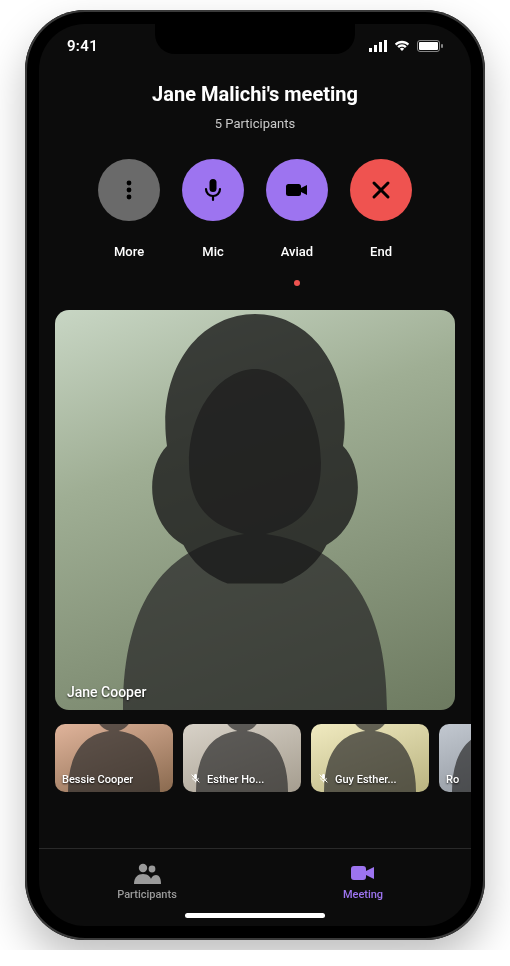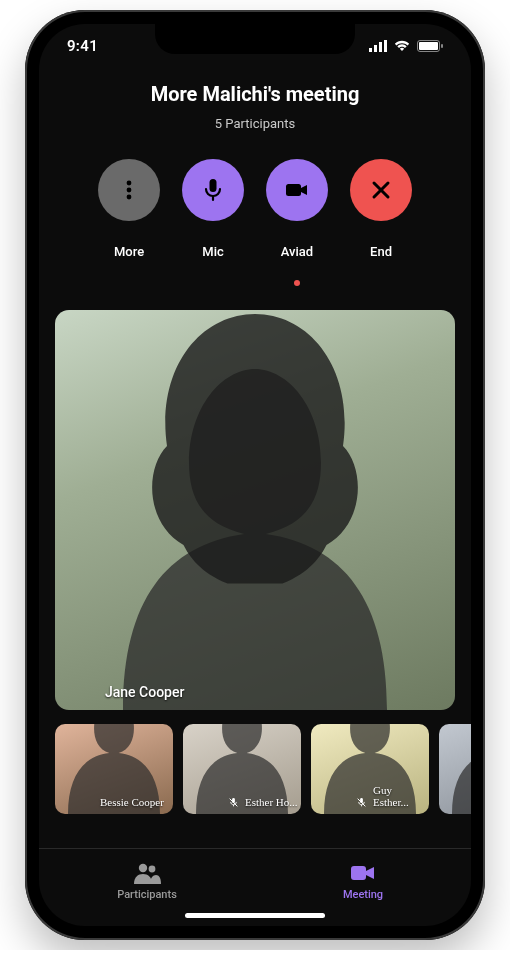--- a/index.html
+++ b/index.html
@@ -94,36 +94,35 @@
     height: 400px;
     position: relative;
     overflow:hidden;
     background: linear-gradient(160deg,#c8d6c4 0%, #9fae94 35%, #6d7a60 100%);
   }
   .main-video svg.person { position:absolute; bottom:0; left:50%; transform:translateX(-50%); width:110%; height:auto; }
   .name-overlay {
     position:absolute; left:12px; bottom:10px;
     font-size:14px; font-weight:500;
     text-shadow:0 1px 2px rgba(0,0,0,0.8);
-    display:flex; align-items:flex-end; gap:6px;margin-left:38px;
+    display:flex; align-items:flex-start; gap:6px;
   }
 
   .thumbs {
     display:flex;
     gap:10px;
     padding: 14px 0 10px 16px;
     overflow:hidden;
   }
   .thumb {
     flex:0 0 118px;
-    height:90px;
+    height:68px;
     border-radius:10px;
     position:relative;
     overflow:hidden;
-    font-family:Liberation Serif, serif;
   }
   .thumb svg.person { position:absolute; bottom:0; left:50%; transform:translateX(-50%); width:130%; height:auto; }
   .thumb .name-overlay { left:7px; bottom:6px; font-size:11px; font-weight:500; }
   .thumb-1 { background: linear-gradient(160deg,#e0b49b,#8a6a4f); }
   .thumb-2 { background: linear-gradient(160deg,#d8d2c8,#a59d8f); padding-left: 36px; }
   .thumb-3 { background: linear-gradient(160deg,#f0eac0,#b9b380); }
   .thumb-4 { background: linear-gradient(160deg,#c2c8d0,#888e96); }
   .mic-muted-icon { display:inline-flex; }
 
   .bottom-nav {
@@ -173,21 +172,21 @@
           </svg>
         <svg width="26" height="12" viewBox="0 0 26 12">
             <rect x="0.5" y="0.5" width="22" height="11" rx="2.5" fill="none" stroke="#fff" stroke-opacity="0.5"></rect>
             <rect x="2" y="2" width="19" height="8" rx="1" fill="#fff"></rect>
             <rect x="24" y="4" width="2" height="4" rx="1" fill="#fff" fill-opacity="0.5"></rect>
           </svg>
       </div>
     </div>
 
     <div class="header">
-      <div class="meeting-title">More Malichi's meeting</div>
+      <div class="meeting-title">Jane Malichi's meeting</div>
       <div class="meeting-sub">5 Participants</div>
     </div>
 
     <div class="controls">
       <div class="control">
         <div class="control-btn btn-more">
           <svg width="26" height="26" viewBox="0 0 26 26">
               <circle cx="13" cy="6" r="2.4" fill="#000"></circle>
               <circle cx="13" cy="13" r="2.4" fill="#000"></circle>
               <circle cx="13" cy="20" r="2.4" fill="#000"></circle>

